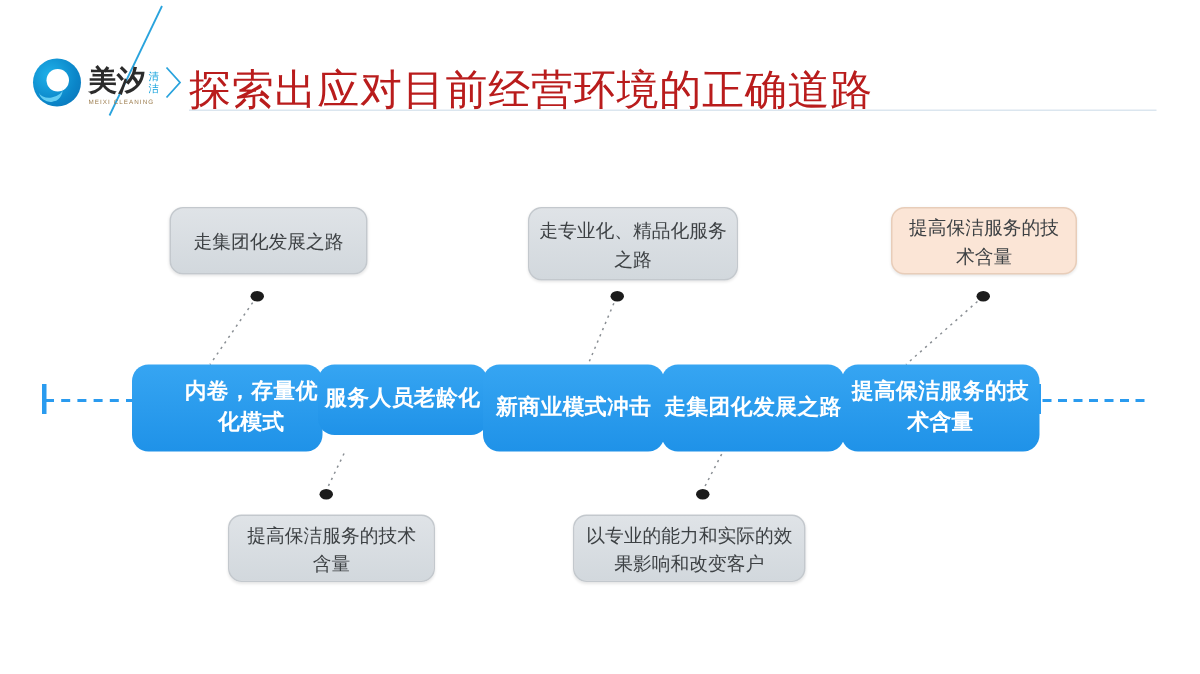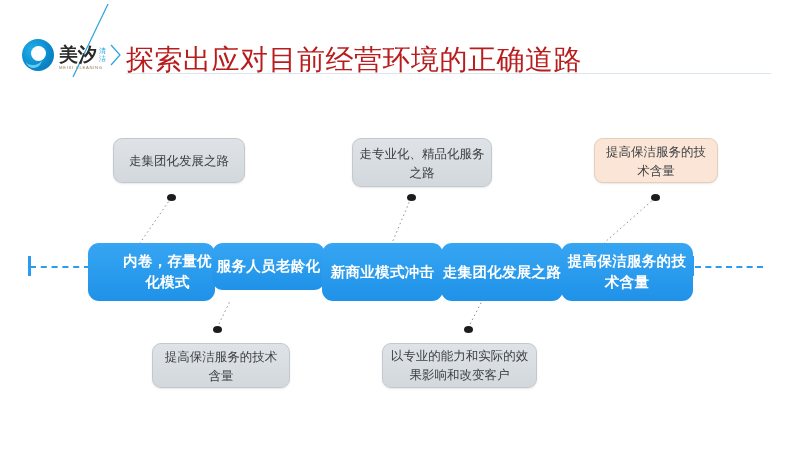--- a/index.html
+++ b/index.html
@@ -303,18 +303,18 @@
     <div class="blue-box" style="left:561px; top:155px; width:132px; height:58px;">
       <span class="bb-inner">提高保洁服务的技术含量</span>
     </div>
 
     <div class="dot" style="left:213px; top:238px;"></div>
     <div class="note-box gray-light" style="left:152px; top:255px; width:138px; height:45px;">
       <span class="note-inner">提高保洁服务的技术含量</span>
     </div>
 
     <div class="dot" style="left:464px; top:238px;"></div>
-    <div class="note-box gray-light" style="left:382px; top:255px; width:155px; height:45px;font-family:Liberation Serif, serif;">
+    <div class="note-box gray-light" style="left:382px; top:255px; width:155px; height:45px;">
       <span class="note-inner">以专业的能力和实际的效果影响和改变客户</span>
     </div>
 
   </div>
 </div>
 
 </body></html>

